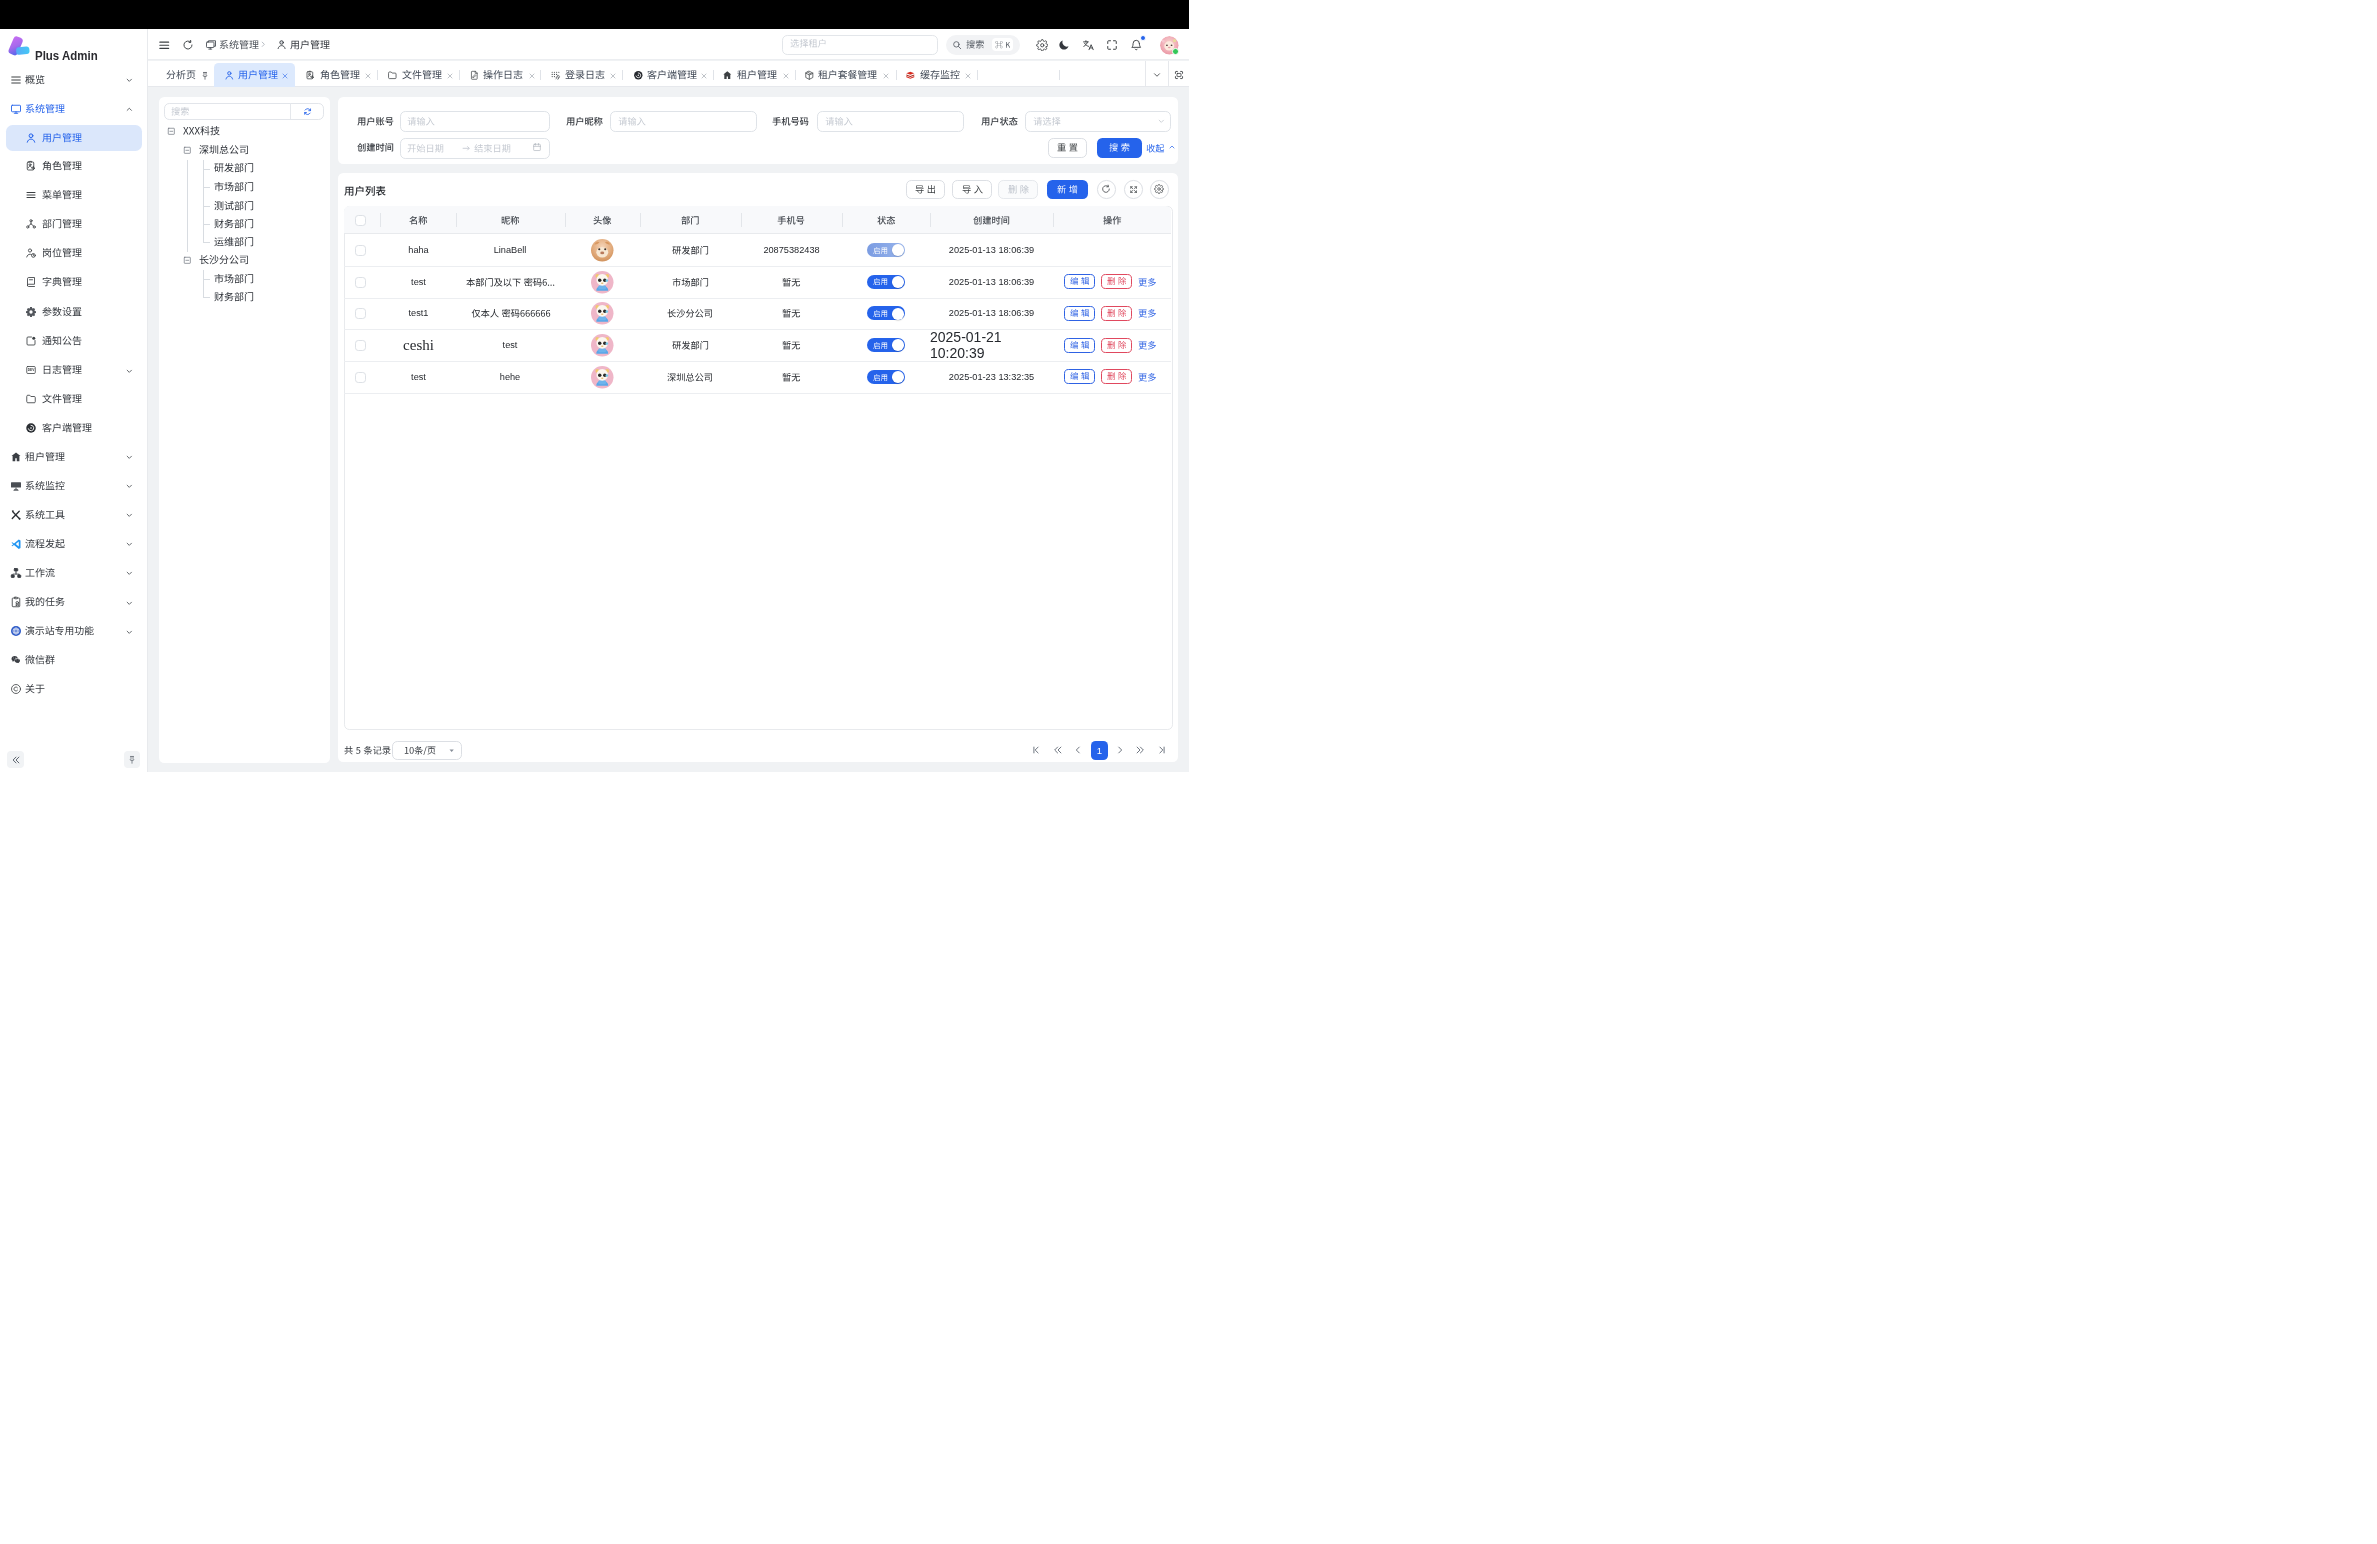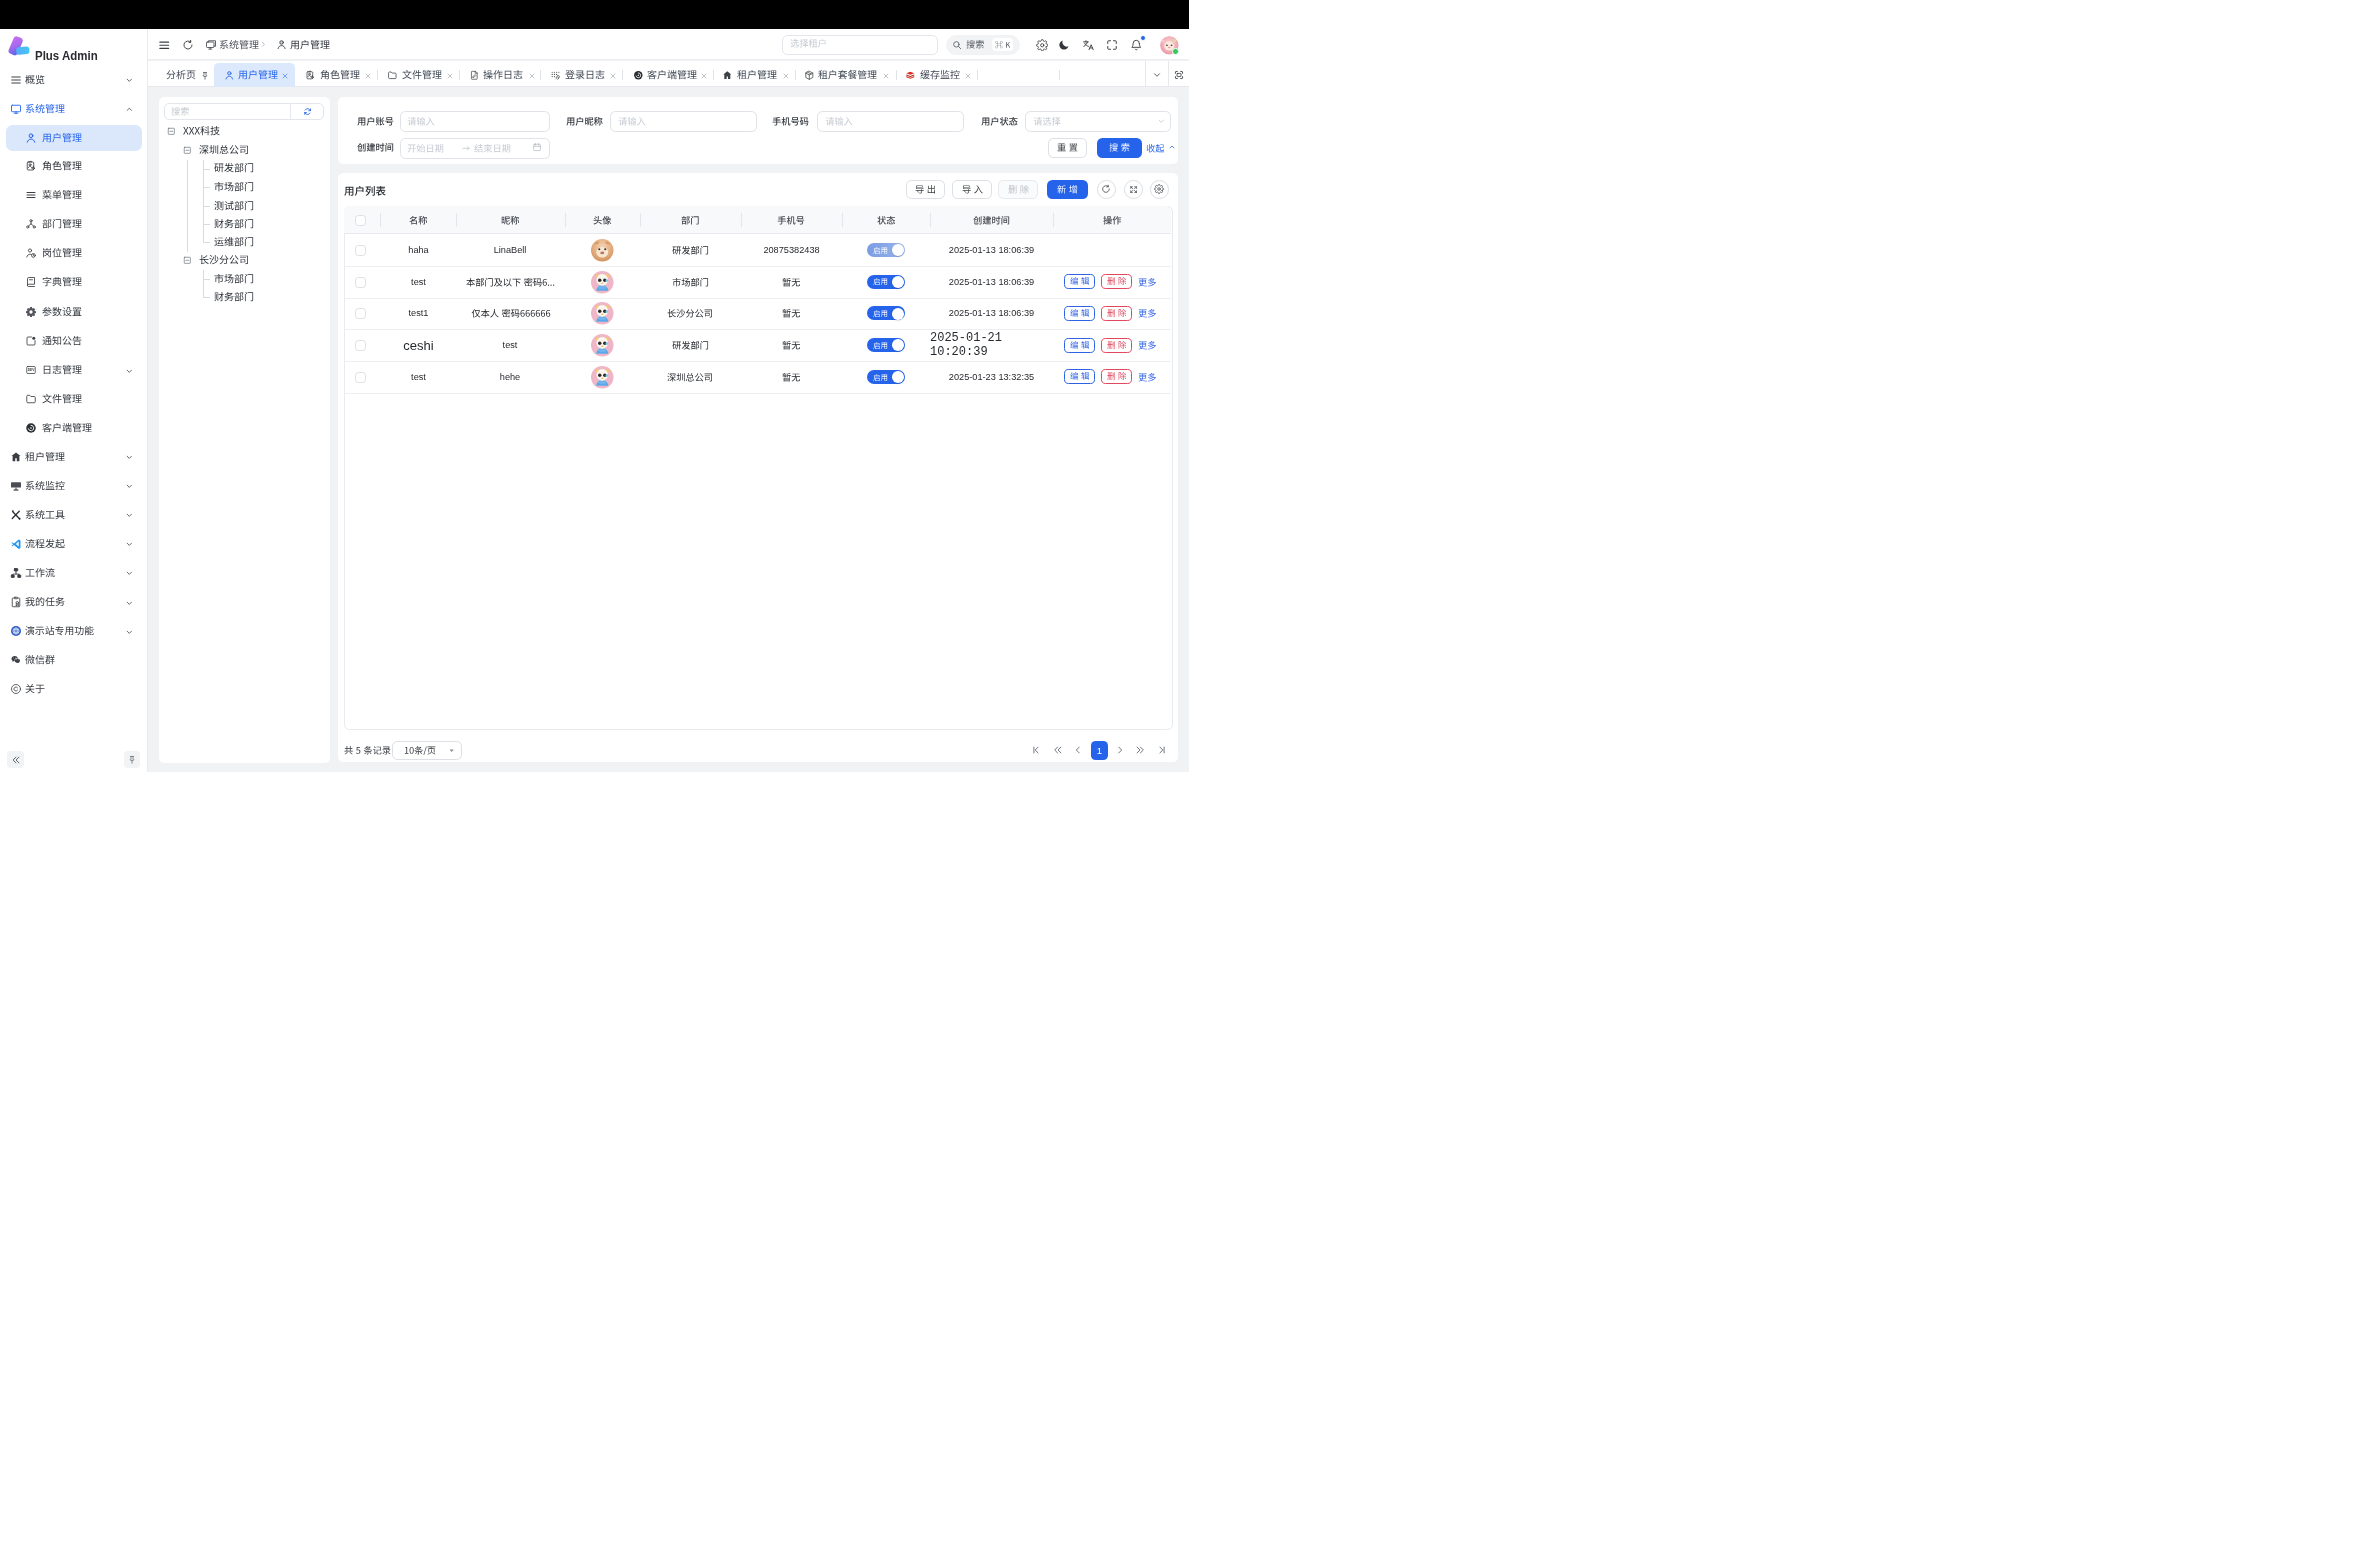--- a/index.html
+++ b/index.html
@@ -1610,21 +1610,21 @@
     </div>
     <div style="position:absolute;left:1138px;top:306px;width:20px;height:14.5px;display:flex;align-items:center;">
       <svg class="z" width="18.5" height="9.2" viewBox="0 0 28.0 14" style="vertical-align:middle" fill="#2e62e4">
         <use href="#q143" transform="translate(0.0 11.8) scale(0.0140 -0.0140)"></use>
         <use href="#q144" transform="translate(14.0 11.8) scale(0.0140 -0.0140)"></use>
       </svg>
     </div>
     <div style="position:absolute;left:344px;top:361px;width:827px;height:0.7px;background:#eceef1;"></div>
     <div style="position:absolute;left:355px;top:340px;width:10.6px;height:10.6px;border:1px solid #dde1e6;border-radius:3.3px;background:#fff;"></div>
     <div style="position:absolute;left:380px;top:338px;width:77px;height:14.5px;display:flex;align-items:center;justify-content:center;">
-      <span style="font-family:Liberation Sans, sans-serif;font-size:13px;color:#26292e">ceshi</span>
+      <span style="font-family:Liberation Serif, serif;font-size:15px;color:#26292e">ceshi</span>
     </div>
     <div style="position:absolute;left:456px;top:338px;width:108px;height:14.5px;display:flex;align-items:center;justify-content:center;">
       <span style="font-family:'Liberation Sans',sans-serif;font-size:9.2px;color:#26292e">test</span>
     </div>
     <div style="position:absolute;left:591px;top:334px;width:22.5px;height:22.5px;display:flex;align-items:center;">
       <svg width="22.5" height="22.5" viewBox="0 0 34 34">
 <circle cx="17" cy="17" r="17" fill="#efb6c8"></circle>
 <path d="M8 30c0-5 4-8 9-8s9 3 9 8z" fill="#5aa7e8"></path>
 <rect x="11" y="21.5" width="12" height="6" rx="2.5" fill="#6db3ec"></rect>
 <circle cx="9.5" cy="7.5" r="2.8" fill="#f2c86e"></circle>
@@ -1652,21 +1652,21 @@
     </div>
     <div style="position:absolute;left:867px;top:338px;width:38px;height:14px;background:#2563eb;border-radius:7.3px;"></div>
     <div style="position:absolute;left:873px;top:339px;width:16px;height:13.2px;display:flex;align-items:center;">
       <svg class="z" width="15" height="7.6" viewBox="0 0 23.0 11.5" style="vertical-align:middle" fill="#ffffff">
         <use href="#q130" transform="translate(0.0 9.7) scale(0.0115 -0.0115)"></use>
         <use href="#q6" transform="translate(11.5 9.7) scale(0.0115 -0.0115)"></use>
       </svg>
     </div>
     <div style="position:absolute;left:892px;top:339px;width:11.7px;height:11.7px;background:#fff;border-radius:50%;box-shadow:0 0.7px 1.3px rgba(0,0,0,0.18);"></div>
     <div style="position:absolute;left:930px;top:338px;width:123px;height:14.5px;display:flex;align-items:center;justify-content:center;">
-      <span style="font-family:Liberation Mono, monospace;font-size:12px;color:#26292e">2025-01-21 10:20:39</span>
+      <span style="font-family:Liberation Sans, sans-serif;font-size:14px;color:#26292e">2025-01-21 10:20:39</span>
     </div>
     <div style="position:absolute;left:1064px;top:338px;width:31px;height:15px;display:flex;align-items:center;justify-content:center;border:0.7px solid #2e62e4;border-radius:4.6px;background:#fff;">
       <svg class="z" width="19.5" height="8.6" viewBox="0 0 29.6 13" style="vertical-align:middle" fill="#2e62e4">
         <use href="#q141" transform="translate(0.0 10.9) scale(0.0130 -0.0130)"></use>
         <use href="#q142" transform="translate(16.6 10.9) scale(0.0130 -0.0130)"></use>
       </svg>
     </div>
     <div style="position:absolute;left:1101px;top:338px;width:31px;height:15px;display:flex;align-items:center;justify-content:center;border:0.7px solid #e0485e;border-radius:4.6px;background:#fff;">
       <svg class="z" width="19.5" height="8.6" viewBox="0 0 29.6 13" style="vertical-align:middle" fill="#e0485e">
         <use href="#q119" transform="translate(0.0 10.9) scale(0.0130 -0.0130)"></use>

